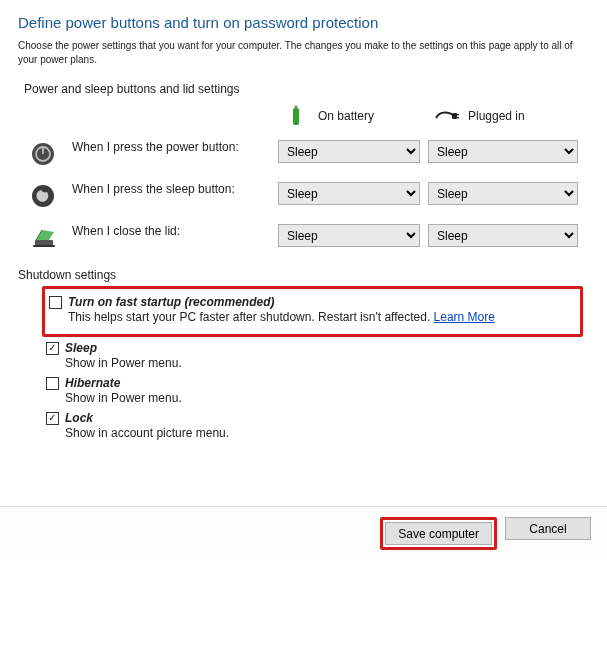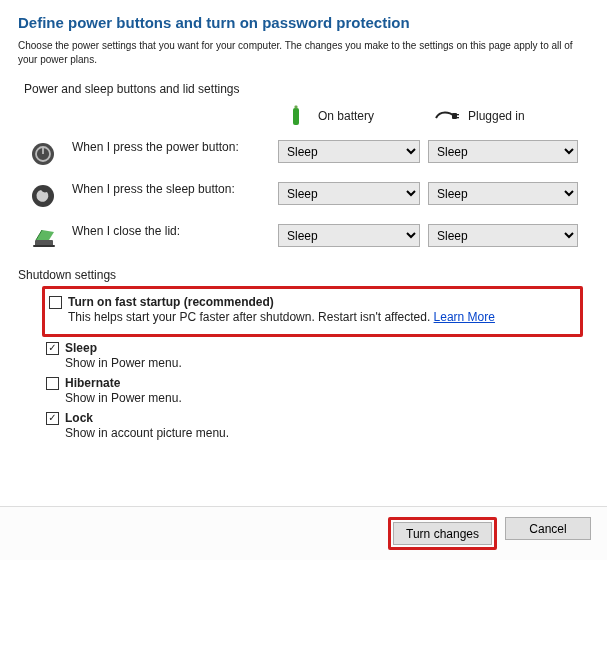--- a/index.html
+++ b/index.html
@@ -9,21 +9,21 @@
     color: #222;
     margin: 0;
     padding: 0;
     background: #fff;
     width: 607px;
   }
   .page { padding: 14px 18px 0 18px; }
   .title {
     color: #1a5a96;
     font-size: 15px;
-    font-weight: 700;
+    font-weight: 400;
     margin: 0 0 8px 0;
   }
   .intro {
     font-size: 10px;
     margin: 0 0 16px 0;
     line-height: 1.35;
   }
   .section-label {
     font-size: 12px;
     margin: 0 0 4px 6px;
@@ -46,21 +46,21 @@
     border: 1px solid #adadad;
     background: #e9e9e9;
     padding: 0 4px;
   }
   .actions { margin-top: 6px; }
   .action-row { margin-bottom: 10px; }
   .shutdown-label { margin: 14px 0 4px 0; font-size:12px; }
   .shutdown { padding: 0 6px 60px 10px; }
   .sd-item { margin: 2px 0 6px 18px; }
   .sd-item .line1 { display:flex; align-items:center; gap:6px; }
-  .sd-item .line1 .lbl { font-weight:700; font-size:12px; }
+  .sd-item .line1 .lbl { font-weight:700; font-size:12px;font-style:italic; }
   .sd-item .desc { font-size:12px; margin-left:19px; margin-top:1px; color:#222;}
   .sd-item .desc a { color:#0645cc; text-decoration:underline; cursor:pointer;}
   .highlight {
     border: 3px solid #d11c1c;
     border-radius: 2px;
     padding: 4px 6px 4px 0;
     margin: 0 0 4px 14px;
   }
   .checkbox {
     width:13px; height:13px; border:1px solid #333; display:inline-flex;
@@ -225,19 +225,19 @@
         <span class="lbl">Lock</span>
       </div>
       <div class="desc">Show in account picture menu.</div>
     </div>
 
   </div>
 </div>
 
 <div class="footer">
   <span class="btn-wrap hl">
-    <button class="btn">Turn changes</button>
+    <button class="btn">Save computer</button>
   </span>
   <button class="btn">Cancel</button>
 </div>
 
 <div class="watermark">wsxdh.com</div>
 </div>
 
 </body></html>

